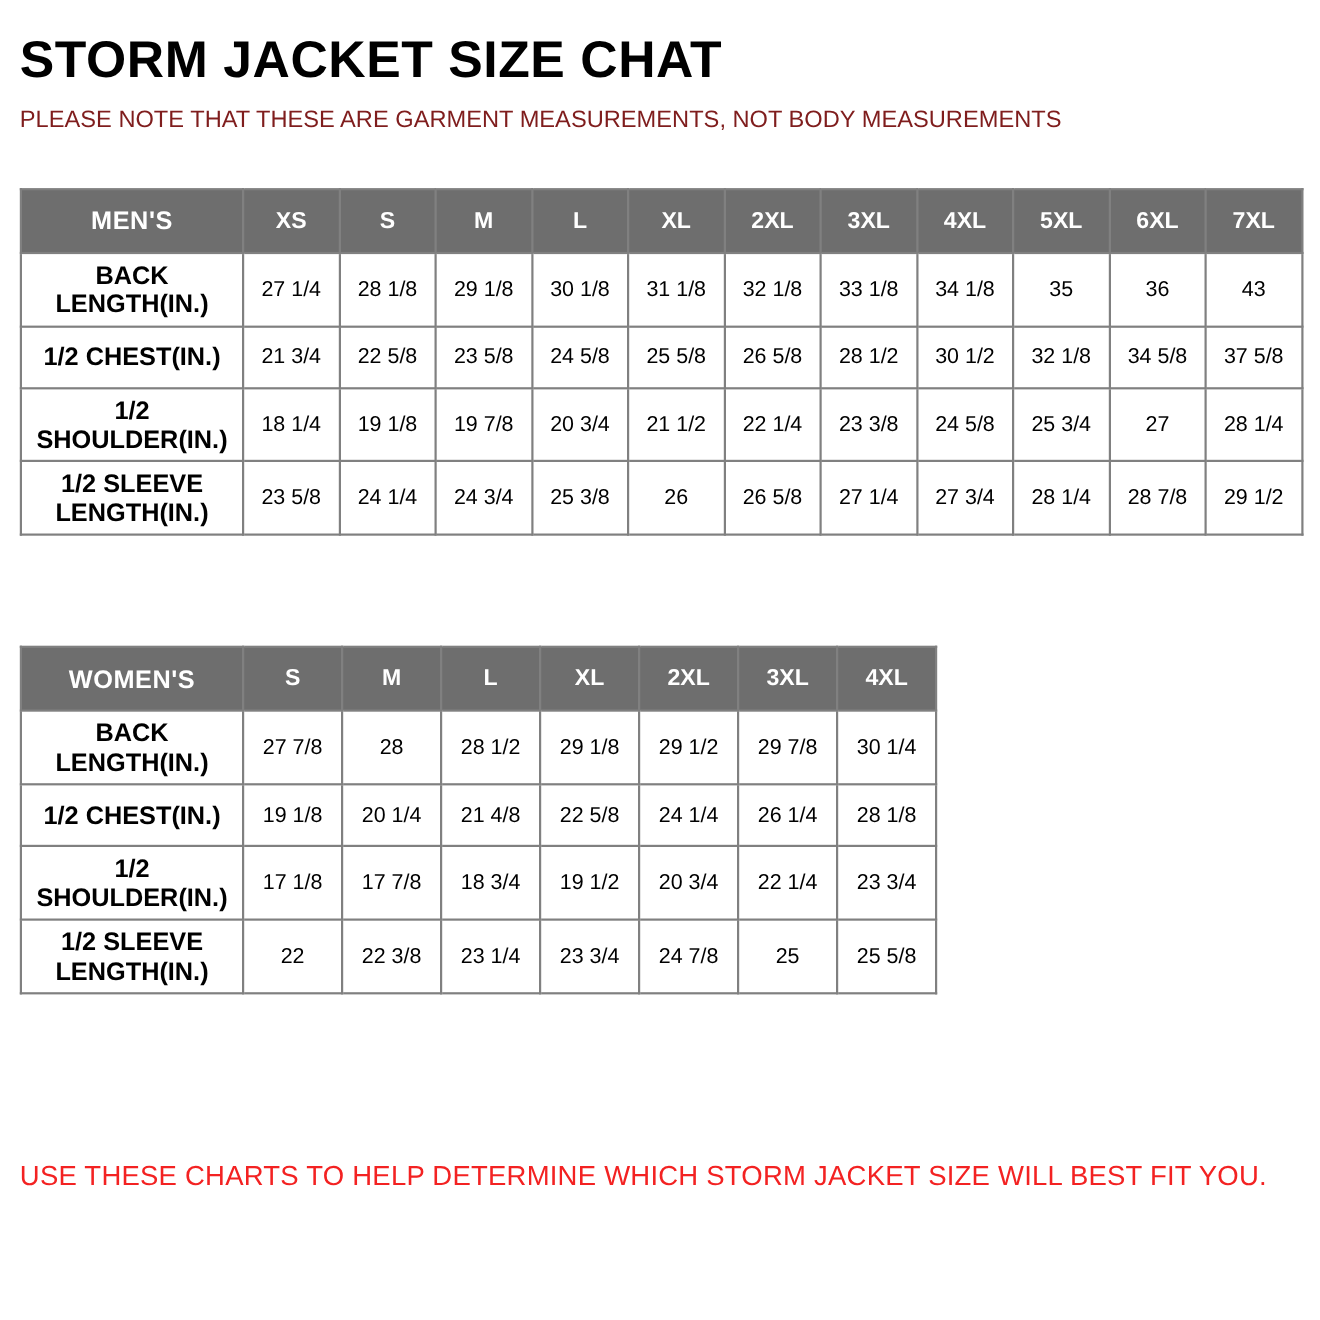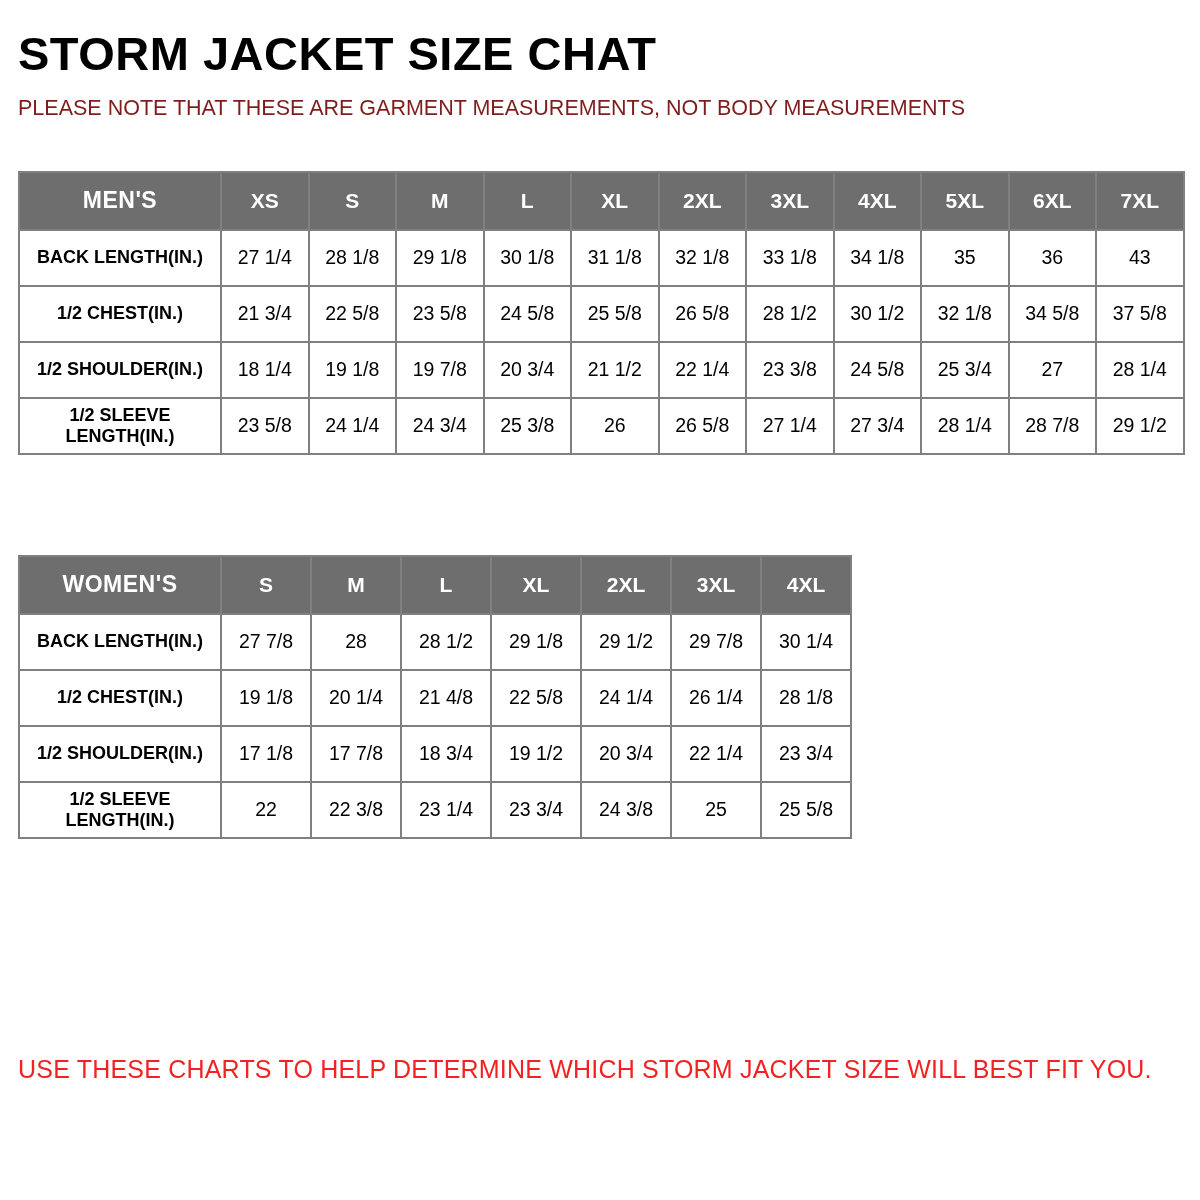--- a/index.html
+++ b/index.html
@@ -58,21 +58,21 @@
     height: 58px;
   }
   thead th.corner {
     font-size: 23px;
     letter-spacing: 0.5px;
   }
   tbody th.rowlabel {
     background: #ffffff;
     color: #000000;
     font-weight: bold;
-    font-size: 18px;
+    font-size: 23px;
     line-height: 1.15;
     padding: 6px 4px;
   }
   tbody td { height: 56px; }
 
   
   #mens-table { width: 1164px; border-radius: 11px; }
   #mens-table col.lbl { width: 202px; }
 
   
@@ -248,21 +248,21 @@
             <td>20 3/4</td>
             <td>22 1/4</td>
             <td>23 3/4</td>
           </tr>
           <tr>
             <th class="rowlabel">1/2 SLEEVE LENGTH(IN.)</th>
             <td>22</td>
             <td>22 3/8</td>
             <td>23 1/4</td>
             <td>23 3/4</td>
-            <td>24 3/8</td>
+            <td>24 7/8</td>
             <td>25</td>
             <td>25 5/8</td>
           </tr>
         </tbody>
     </table>
   </div>
 
   <div class="footer-note">USE THESE CHARTS TO HELP DETERMINE WHICH STORM JACKET  SIZE WILL BEST FIT YOU.</div>
 
 </div>

